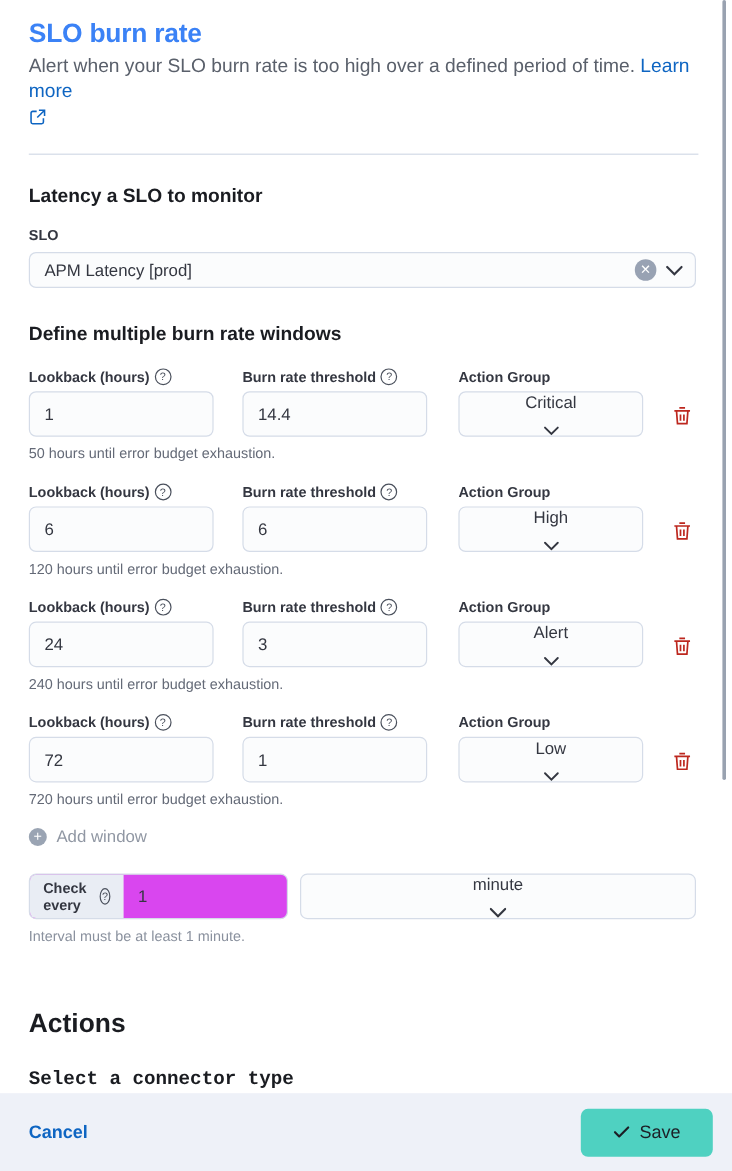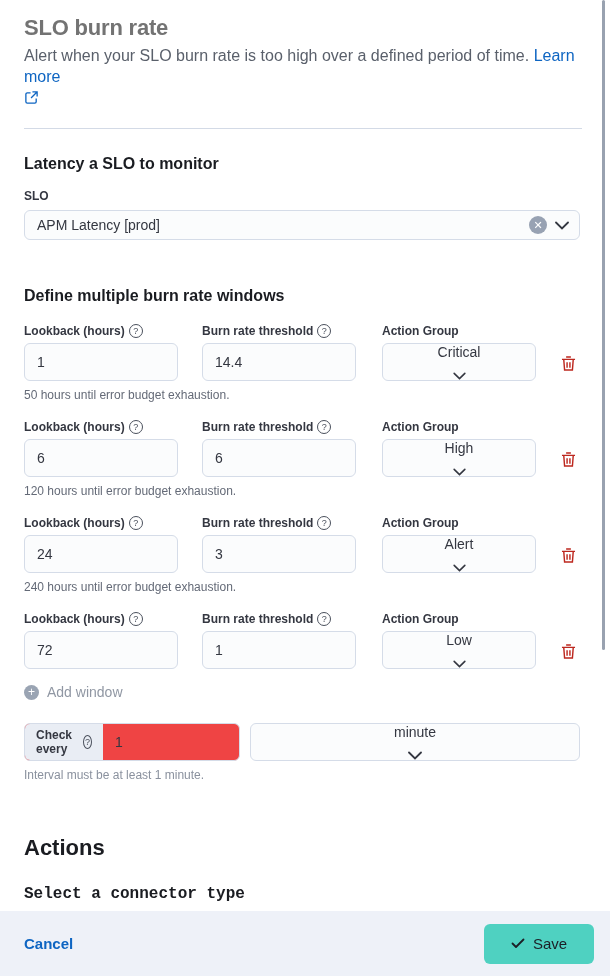--- a/index.html
+++ b/index.html
@@ -4,21 +4,21 @@
 <style>
   * { margin:0; padding:0; box-sizing:border-box; }
   html,body { width:610px; height:976px; }
   body {
     font-family: "Liberation Sans", sans-serif;
     background:#fff; color:#343741; position:relative; overflow:hidden;
   }
   .content { padding:14px 28px 0 24px; }
 
   
-  .page-title { font-size:22px; line-height:28px; font-weight:700; color:#737373; letter-spacing:-0.2px; }
+  .page-title { font-size:22px; line-height:28px; font-weight:700; color:#3b82f6; letter-spacing:-0.2px; }
   .page-desc { margin-top:3px; font-size:16px; line-height:21px; color:#5a606b; }
   .link { color:#0e65c2; text-decoration:none; cursor:pointer; }
   .ext-icon-line { margin-top:3px; height:18px; }
   hr.divider { border:none; border-top:1px solid #d3dae6; margin-top:20px; }
 
   h2.section { font-size:16px; line-height:22px; font-weight:700; color:#1a1c21; }
   .slo-section { margin-top:24px; }
   .field-label { font-size:12px; line-height:16px; font-weight:700; color:#343741; display:flex; align-items:center; gap:4px; }
   .slo-label { margin-top:13px; }
 
@@ -29,21 +29,21 @@
   }
   .combo-text { flex:1; }
   .clear-btn {
     width:18px; height:18px; border-radius:50%; background:#98a2b3; color:#fff;
     display:flex; align-items:center; justify-content:center; font-size:11px; line-height:1;
     border:none; cursor:pointer; margin-right:8px;
   }
   .chev { display:inline-block; }
 
   
-  .windows-section { margin-top:45px; }
+  .windows-section { margin-top:28px; }
   .win-row { margin-top:16px; display:flex; align-items:flex-start; }
   .fgroup { width:154px; }
   .fgroup + .fgroup { margin-left:24px; }
   .fgroup.third { margin-left:26px; }
   .tinput, .tselect {
     margin-top:4px; height:38px; width:100%; background:#fbfcfd;
     border:1px solid #d5dce8; border-radius:6px; font-size:14px; color:#343741;
     padding:0 12px; font-family:"Liberation Sans",sans-serif;
   }
   .tselect { display:flex; align-items:center; justify-content:space-between; cursor:pointer;flex-direction:column; }
@@ -53,21 +53,21 @@
   }
   .row-helper { margin-top:6px; font-size:12px; line-height:16px; color:#646a77; }
 
   .add-window { margin-top:15px; display:flex; align-items:center; gap:8px; background:none; border:none; cursor:pointer;
     font-family:"Liberation Sans",sans-serif; font-size:14px; color:#9097a3; }
   .plus-circle { width:15px; height:15px; border-radius:50%; background:#9aa4b3; color:#fff; font-size:12px; line-height:15px;
     display:flex; align-items:center; justify-content:center; }
 
   
   .interval-row { margin-top:23px; display:flex; }
-  .check-group { width:216px; height:38px; border:1px solid #d5dce8; border-radius:6px; display:flex; overflow:hidden; background:#ef4444; }
+  .check-group { width:216px; height:38px; border:1px solid #d5dce8; border-radius:6px; display:flex; overflow:hidden; background:#d946ef; }
   .check-prepend { background:#e9edf4; display:flex; align-items:center; gap:6px; padding:0 11px; font-size:12px; font-weight:700; color:#343741; }
   .check-input { width:100%; border:none; outline:none; background:transparent; font-size:14px; color:#343741; padding:0 12px; font-family:"Liberation Sans",sans-serif; }
   .unit-select { margin-left:10px; width:330px; height:38px; }
   .interval-helper { margin-top:7px; font-size:12px; color:#8a919e; }
 
   
   .actions-title { margin-top:52px; font-size:22px; line-height:28px; font-weight:700; color:#1a1c21; }
   .connector-heading { margin-top:21px;font-family:Liberation Mono, monospace; }
   .connector-row { margin-top:42px; display:flex; padding:0 8px; }
   .connector-card { flex:1; display:flex; justify-content:center; align-items:flex-start; cursor:pointer; background:none; border:none; }
@@ -258,20 +258,21 @@
                 <path d="M1 1.5 7 7.5 13 1.5"></path>
               </svg>
           </div>
         </div>
         <button class="trash-btn">
           <svg width="19" height="19" viewBox="0 0 16 16" fill="none" stroke="#bd271e" stroke-width="1.2">
             <path d="M6 2.5h4M2.5 4.5h11M4 4.5l.7 9h6.6l.7-9M6.8 7v4.5M9.2 7v4.5"></path>
           </svg>
         </button>
       </div>
+      <div class="row-helper">720 hours until error budget exhaustion.</div>
     </div>
 
     <button class="add-window">
       <span class="plus-circle">+</span>
       <span>Add window</span>
     </button>
   </div>
 
   <div class="interval-row">
     <div class="check-group">

